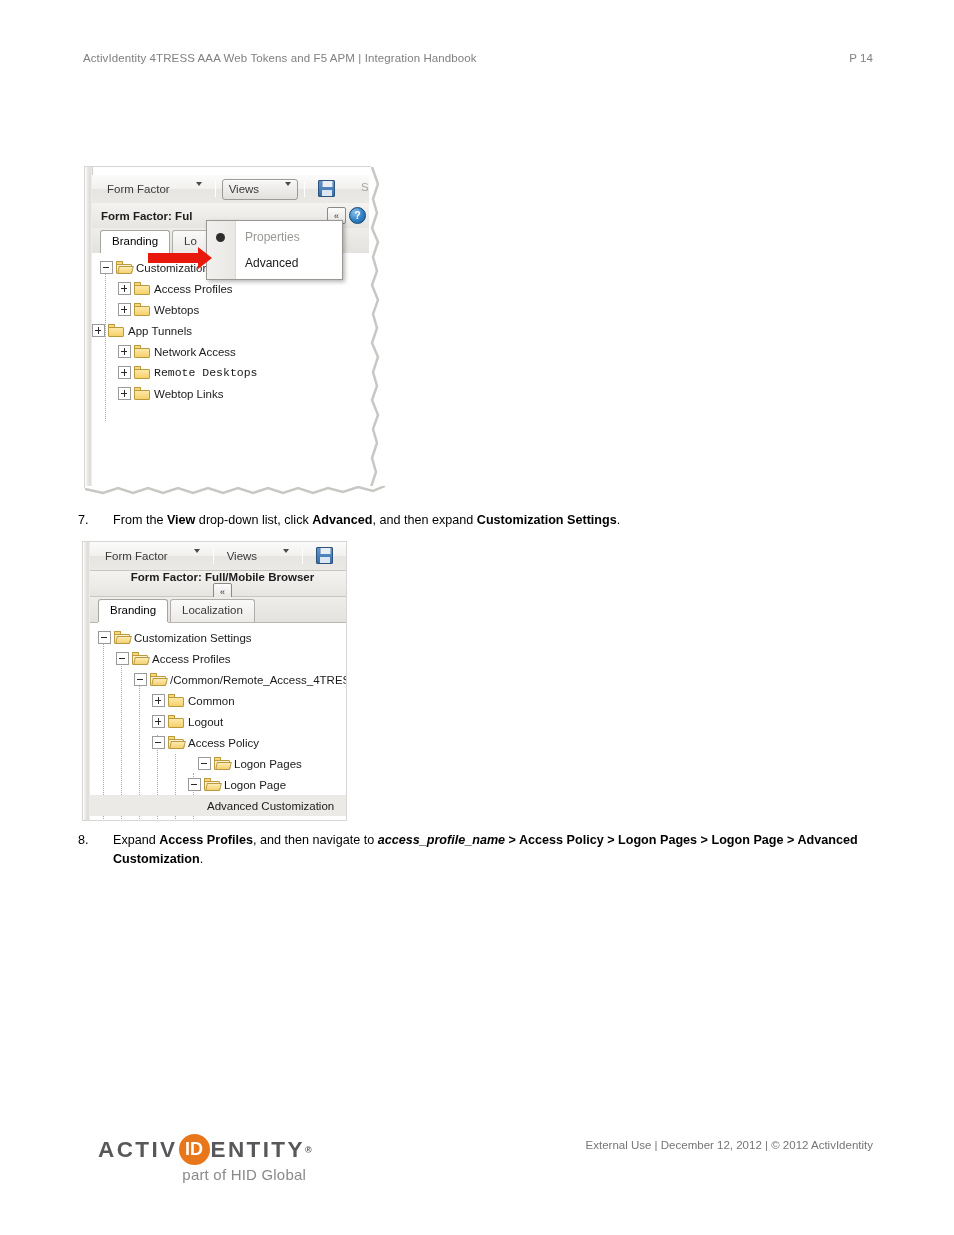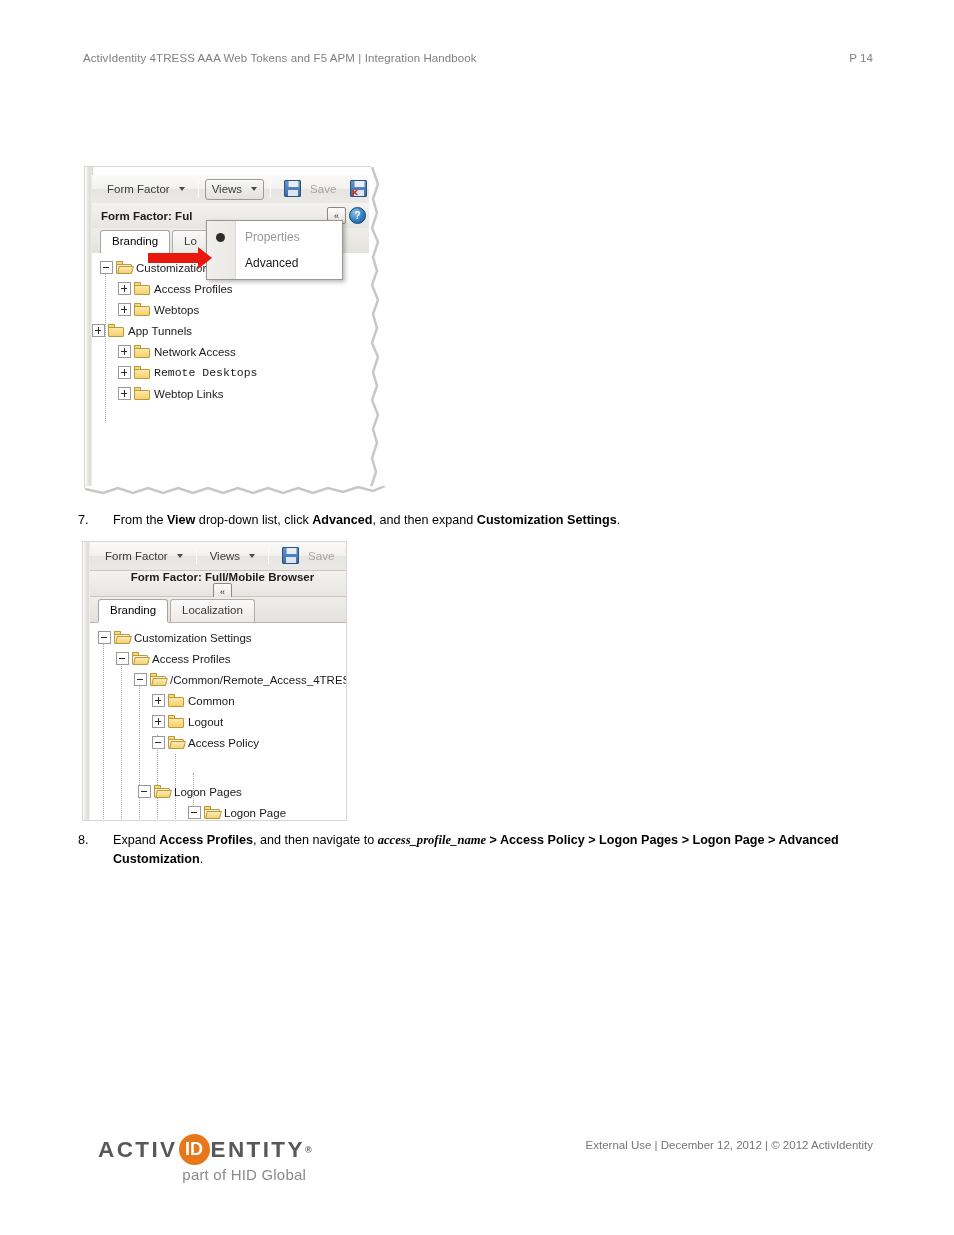--- a/index.html
+++ b/index.html
@@ -40,21 +40,21 @@
     position: absolute;
     left: 0;
     top: 0;
     width: 22px;
   }
   .step .txt {
     margin-left: 35px;
     display: block;
   }
   .b { font-weight: bold; }
-  .bi { font-weight: bold; font-style: italic; font-family: Liberation Serif, serif; }
+  .bi { font-weight: bold; font-style: italic; }
 
   
   .shot {
     position: absolute;
     background: #ffffff;
     box-sizing: border-box;
   }
   .shot-inner {
     position: absolute;
     top: 0;
@@ -78,22 +78,22 @@
     border-bottom: 1px solid #c9c6c2;
     display: flex;
     align-items: center;
     padding-left: 8px;
     font-size: 11.5px;
     color: #3a3a3a;
     white-space: nowrap;
   }
   .tbtn {
     display: inline-flex;
-    align-items: center;
-    gap: 9px;
+    align-items: flex-start;
+    gap: 26px;
     padding: 2px 6px 3px 6px;
     border: 1px solid transparent;
     border-radius: 3px;
     line-height: 14px;
   }
   .tbtn.pressed {
     border: 1px solid #9d9a96;
     background: linear-gradient(to bottom,#f7f7f6 0%,#e3e1de 100%);
     box-shadow: inset 0 1px 0 #ffffff;
   }
@@ -736,21 +736,21 @@
 
       <div class="trow" style="padding-left:62px;">
         <span class="twist"></span>
         <span class="folder open">
             <span class="tabtop"></span>
             <span class="body"></span>
           </span>
         <span class="tlabel">Access Policy</span>
       </div>
 
-      <div class="trow" style="padding-left:48px;margin-top:28px;">
+      <div class="trow" style="padding-left:108px;">
         <span class="twist"></span>
         <span class="folder open">
             <span class="tabtop"></span>
             <span class="body"></span>
           </span>
         <span class="tlabel">Logon Pages</span>
       </div>
 
       <div class="trow" style="padding-left:98px;">
         <span class="twist"></span>

